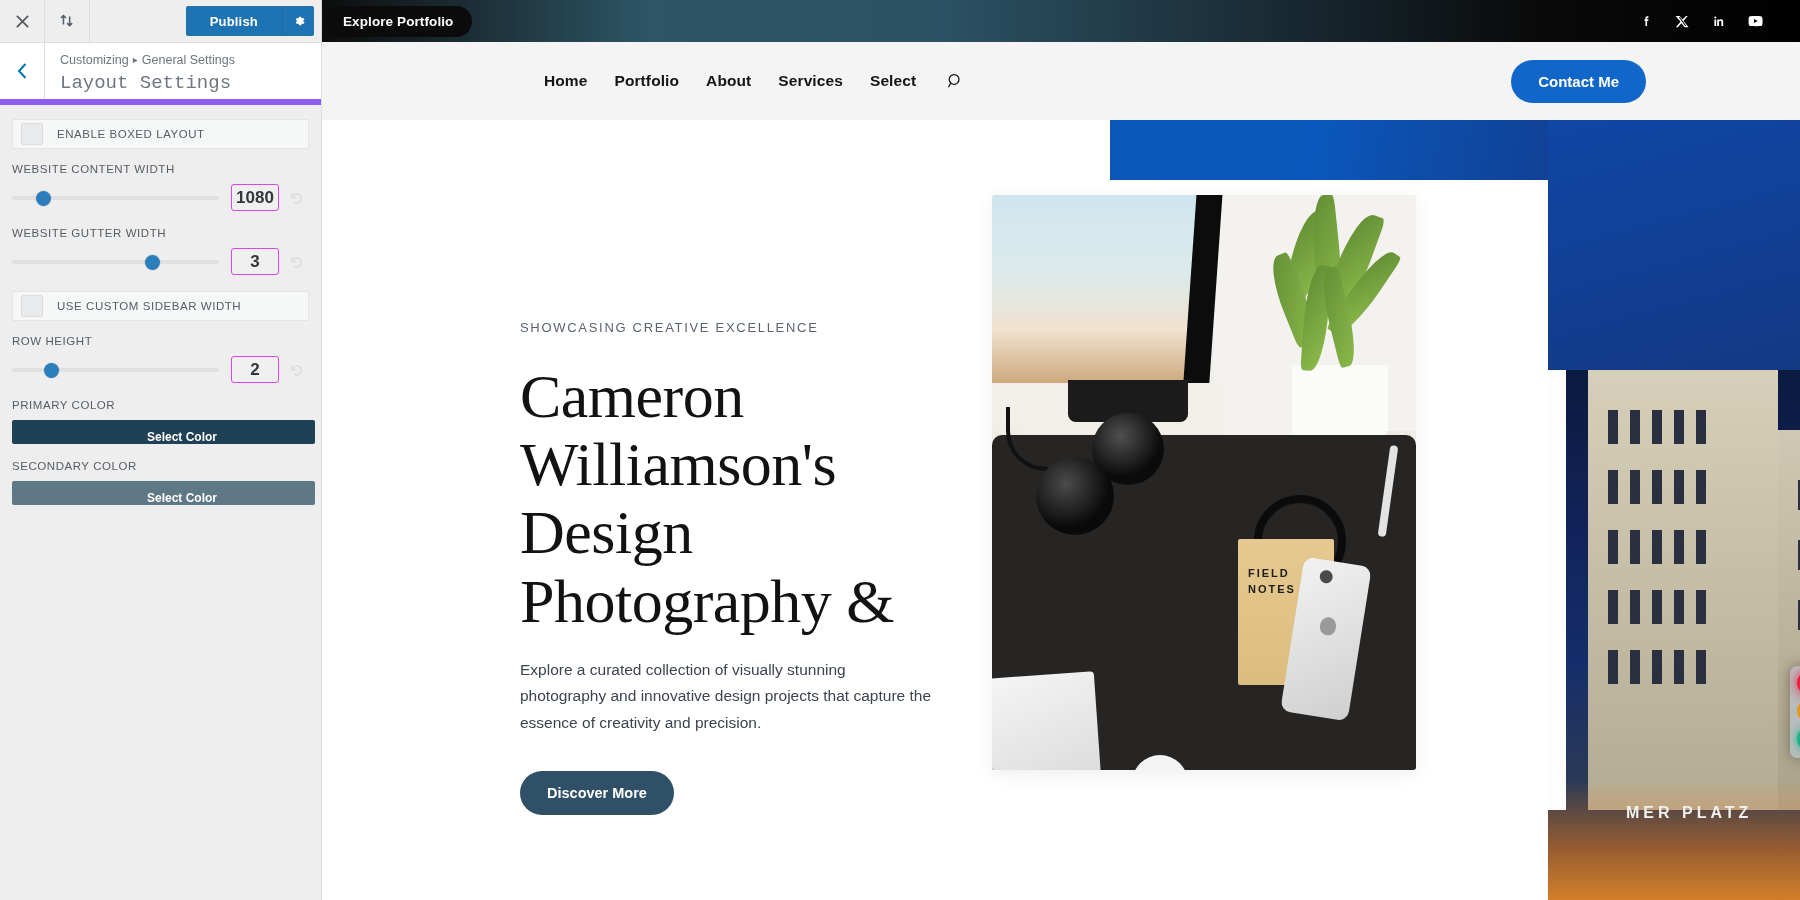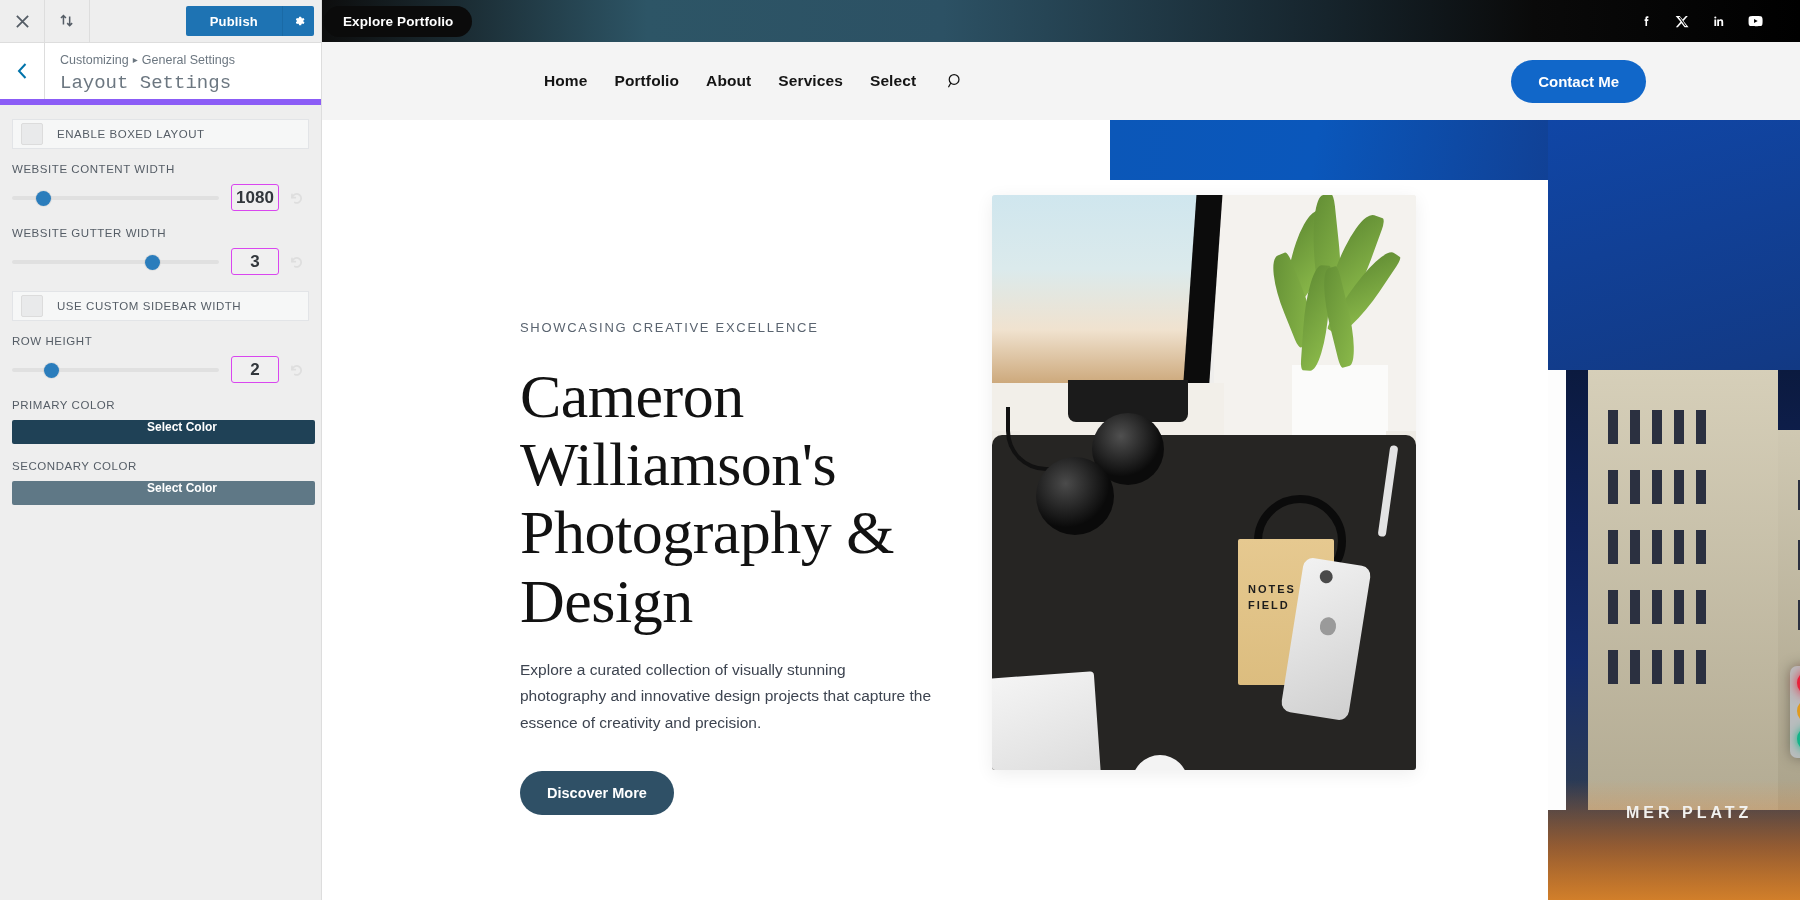--- a/index.html
+++ b/index.html
@@ -106,21 +106,21 @@
     margin-left: 4px;
   }
   .slider-reset {
     width: 26px; height: 27px; display: flex; align-items: center; justify-content: center;
     color: #e2e2e2; cursor: pointer; margin-left: 4px;
   }
   .ctrl-slider { margin-bottom: 16px; }
 
   .color-ctrl { margin-bottom: 16px; }
   .color-btn {
-    height: 24px; display: flex; align-items: flex-start;
+    height: 24px; display: flex; align-items: flex-end;
     border-radius: 2px; overflow: hidden; cursor: pointer;
     width: 303px;
   }
   .color-swatch { width: 37px; flex: none; }
   .color-btn-label {
     flex: 1; display: flex; align-items: center; justify-content: center;
     color: #fff; font-size: 12px; font-weight: 600;
   }
 
   
@@ -241,21 +241,21 @@
   .dp-desk-left { left: -2px; top: 236px; width: 30px; height: 340px; background: #efece6; }
   .dp-desk-right { left: 394px; top: 236px; width: 34px; height: 340px; background: #eeebe5; }
   .dp-cup-r { left: 262px; top: 300px; width: 92px; height: 92px; border: 8px solid #0b0b0b; border-radius: 50%; }
   .dp-ear1 { left: 44px; top: 262px; width: 78px; height: 78px; background: radial-gradient(circle at 38% 34%, #4b4b4b, #0a0a0a 62%); border-radius: 50%; }
   .dp-ear2 { left: 100px; top: 218px; width: 72px; height: 72px; background: radial-gradient(circle at 40% 32%, #505050, #0b0b0b 62%); border-radius: 50%; }
   .dp-cord { left: 14px; top: 212px; width: 54px; height: 64px; border-left: 4px solid #111; border-bottom: 4px solid #111; border-radius: 0 0 0 40px; }
   .dp-note {
     left: 246px; top: 344px; width: 96px; height: 146px;
     background: linear-gradient(180deg,#e6c990,#dcbd7f); border-radius: 2px;
   }
-  .dp-note-t1 { left: 256px; top: 372px; font-size: 11px; letter-spacing: 2px; color: #1c1c1c; font-weight: 700; font-family:"Liberation Sans",sans-serif;margin-top:32px; }
+  .dp-note-t1 { left: 256px; top: 372px; font-size: 11px; letter-spacing: 2px; color: #1c1c1c; font-weight: 700; font-family:"Liberation Sans",sans-serif; }
   .dp-note-t2 { left: 256px; top: 388px; font-size: 11px; letter-spacing: 2px; color: #1c1c1c; font-weight: 700; font-family:"Liberation Sans",sans-serif; }
   .dp-phone {
     left: 300px; top: 366px; width: 68px; height: 156px;
     background: linear-gradient(145deg,#f2f2f2,#cfcfcf);
     border-radius: 10px; transform: rotate(9deg);
   }
   .dp-phone-cam { left: 18px; top: 10px; width: 13px; height: 13px; background: #4a4a4a; border-radius: 50%; }
   .dp-phone-apple { left: 26px; top: 56px; width: 16px; height: 18px; background: #9a9a9a; border-radius: 50% 50% 45% 45%; }
   .dp-kbd {
     left: -4px; top: 480px; width: 110px; height: 120px;
@@ -550,22 +550,22 @@
         </div>
         <div class="dp dp-kbd"></div>
         <div class="dp dp-mouse"></div>
       </div>
 
       <div class="hero-copy">
         <div class="eyebrow">SHOWCASING CREATIVE EXCELLENCE</div>
         <h1 class="hero-title">
           <div>Cameron</div>
           <div>Williamson's</div>
+          <div>Design</div>
           <div>Photography &amp;</div>
-          <div>Design</div>
         </h1>
         <p class="hero-sub">Explore a curated collection of visually stunning photography and innovative design projects that capture the essence of creativity and precision.</p>
         <div class="discover-btn">Discover More</div>
       </div>
 
     </section>
   </main>
 </div>
 
 </body></html>

